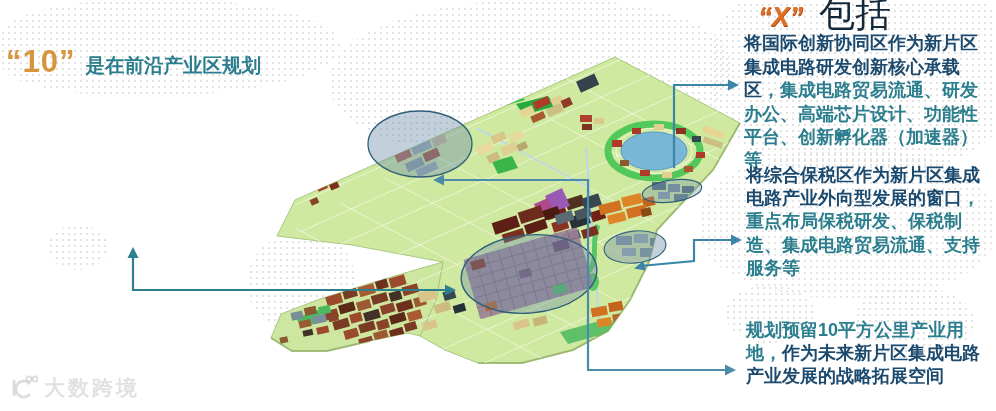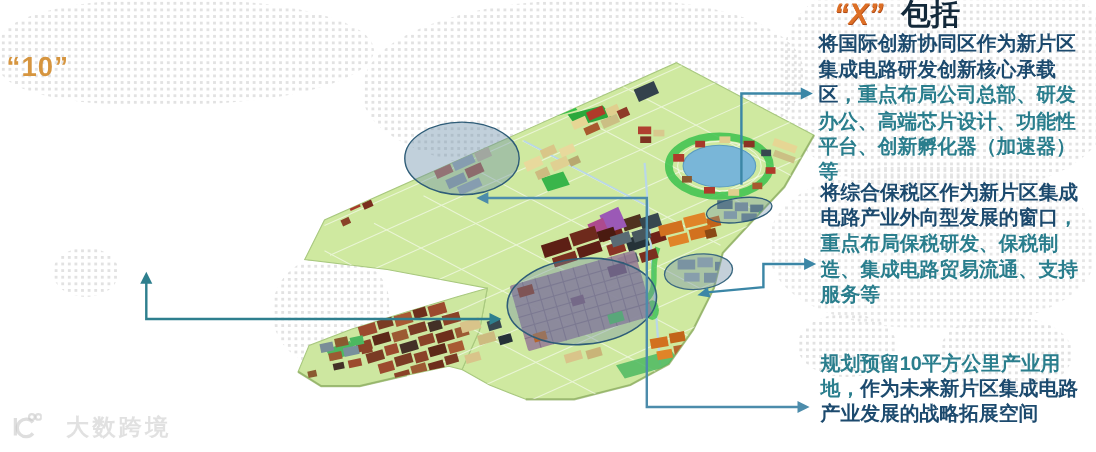--- a/index.html
+++ b/index.html
@@ -17,30 +17,30 @@
     background-size:6px 6px;
   }
   .map-wrap{position:absolute;left:268px;top:40px;width:480px;height:335px;z-index:1;}
   .conn-wrap{position:absolute;left:0;top:0;width:996px;height:411px;z-index:2;pointer-events:none;}
   .tblock{position:absolute;z-index:3;}
   .tblock p{margin:0;}
   .t{color:var(--teal);font-weight:600;}
   .n{color:var(--navy);font-weight:800;}
   .left-block{left:6px;top:48px;width:274px;font-size:19.5px;line-height:27.5px;}
   .left-line1{display:flex;align-items:baseline;gap:10px;margin-bottom:2px;}
-  .qnum{font-size:25px;font-weight:800;color:var(--orange);letter-spacing:1px;}
+  .qnum{font-size:31px;font-weight:800;color:var(--orange);letter-spacing:1px;}
   .rt-block{left:744px;top:2px;width:246px;font-size:18px;line-height:23.4px;}
   .rt-title{display:flex;align-items:baseline;gap:16px;margin:0 0 3px 14px;}
   .xnum{font-size:27px;font-weight:800;font-style:italic;color:var(--xorange);
         text-shadow:0.5px 0.5px 0 #b04a14;}
-  .bk{font-size:27px;font-weight:700;color:var(--dark);}
+  .bk{font-size:36px;font-weight:400;color:var(--dark);}
   .rm-block{left:746px;top:164px;width:240px;font-size:18px;line-height:23.2px;}
   .rb-block{left:746px;top:319px;width:242px;font-size:18px;line-height:23px;}
   .watermark{
-    position:absolute;left:8px;top:374px;z-index:3;display:flex;align-items:center;gap:22px;
+    position:absolute;left:8px;top:374px;z-index:3;display:flex;align-items:center;gap:6px;
     color:rgba(200,200,200,.55);font-weight:700;font-size:21px;letter-spacing:3px;
   }
 </style>
 </head>
 <body>
 
 <div class="dots" style="left:0;top:0;width:340px;height:95px;border-radius:45% 55% 60% 40%;"></div>
 <div class="dots" style="left:330px;top:0;width:400px;height:158px;border-radius:50% 40% 55% 45%;"></div>
 <div class="dots" style="left:712px;top:-28px;width:300px;height:200px;border-radius:40%;"></div>
 <div class="dots" style="left:700px;top:150px;width:296px;height:148px;border-radius:45%;opacity:.85;"></div>
@@ -330,29 +330,30 @@
     <path d="M439,180 L588,180 L588,370 L730,370"></path>
   </g>
   <polygon points="433,180 444,174.5 444,185.5" fill="#4c8cab"></polygon>
   <polygon points="736,370 725,364.5 725,375.5" fill="#4c8cab"></polygon>
 </svg>
 </div>
 
 <div class="tblock left-block">
   <div class="left-line1">
     <span class="qnum">“10”</span>
+    <span class="t">是在前沿产业区规划</span>
   </div>
 </div>
 
 <div class="tblock rt-block">
   <div class="rt-title">
     <span class="xnum">“X”</span>
     <span class="bk">包括</span>
   </div>
-  <p><span class="n">将国际创新协同区作为新片区集成电路研发创新核心承载区</span><span class="t">，重点布局公司总部、研发办公、高端芯片设计、功能性平台、创新孵化器（加速器）等</span></p>
+  <p><span class="n">将国际创新协同区作为新片区集成电路研发创新核心承载区</span><span class="t">，集成电路贸易流通、研发办公、高端芯片设计、功能性平台、创新孵化器（加速器）等</span></p>
 </div>
 
 <div class="tblock rm-block">
   <p><span class="n">将综合保税区作为新片区集成电路产业外向型发展的窗口</span><span class="t">，重点布局保税研发、保税制造、集成电路贸易流通、支持服务等</span></p>
 </div>
 
 <div class="tblock rb-block">
   <p><span class="t">规划预留10平方公里产业用地，</span><span class="n">作为未来新片区集成电路产业发展的战略拓展空间</span></p>
 </div>
 

